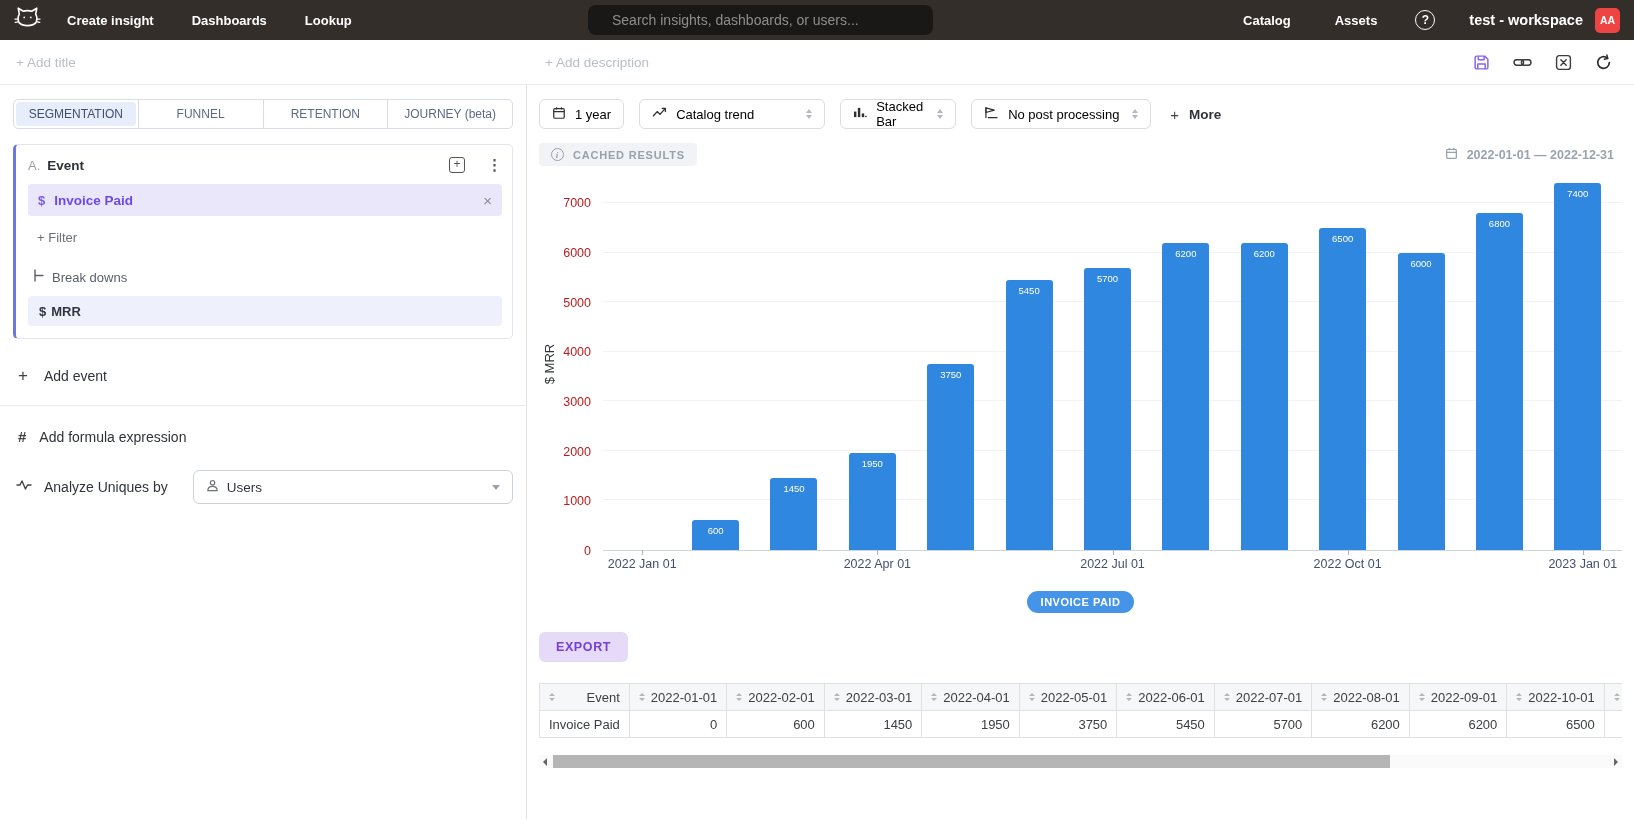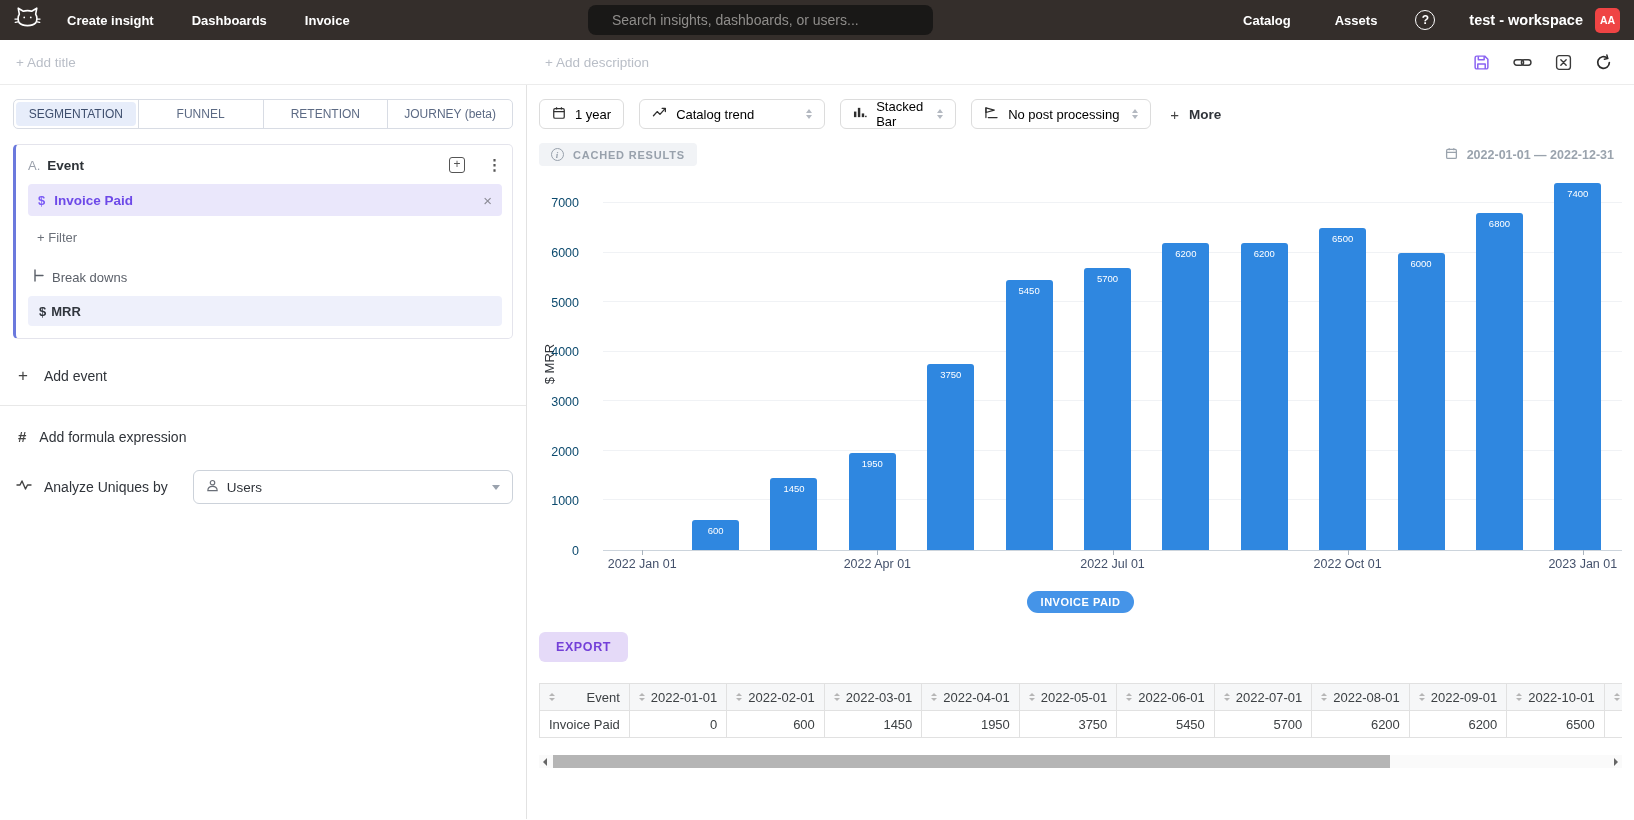--- a/index.html
+++ b/index.html
@@ -84,21 +84,21 @@
   .results-head { margin-top:14px; display:flex; align-items:center; }
   .cached-badge { background:#f1f3f6; border-radius:4px; padding:5px 12px; display:flex; align-items:center; gap:9px; color:#98a1ac; font-size:11px; letter-spacing:.8px; font-weight:700; }
   .info-circle { width:13px; height:13px; border:1.2px solid #98a1ac; border-radius:50%; font-size:9px; display:flex; align-items:center; justify-content:center; font-style:italic; font-family:"Liberation Serif",serif; }
   .date-range { margin-left:auto; display:flex; align-items:center; gap:9px; color:#9aa3ad; font-size:12.5px; font-weight:700; padding-right:8px; }
 
   
   .chart-area { display:flex; margin-top:10px; }
   .y-axis-label { width:20px; position:relative; }
   .y-axis-label span { position:absolute; top:50%; left:50%; transform:translate(-50%,-50%) rotate(-90deg); white-space:nowrap; font-size:13px; color:#30343a; }
   .y-ticks { width:44px; position:relative; height:375px; }
-  .y-tick { position:absolute; right:24px; transform:translateY(50%); font-size:12.5px; color:#0c4a6e; }
+  .y-tick { position:absolute; right:12px; transform:translateY(50%); font-size:12.5px; color:#b91c1c; }
   .plot { flex:1; position:relative; height:375px; border-bottom:1px solid #ccd4dc; }
   .gridline { position:absolute; left:0; right:0; height:1px; background:#f0f2f5; }
   .bar { position:absolute; bottom:0; width:47px; border-radius:3px 3px 0 0; }
   .bar-label { position:absolute; top:5px; left:0; width:100%; text-align:center; color:#fff; font-size:9.5px; }
   .x-tickmark { position:absolute; top:100%; width:1px; height:5px; background:#aab4be; }
   .x-ticklabel { position:absolute; top:calc(100% + 7px); transform:translateX(-50%); font-size:12.5px; color:#44516b; white-space:nowrap; }
 
   .legend-row { margin-top:40px; display:flex; justify-content:center; }
   .legend-pill { background:#4594e8; color:#fff; font-size:11px; letter-spacing:.5px; font-weight:700; padding:5px 14px; border-radius:12px; cursor:pointer; }
 
@@ -135,21 +135,21 @@
       <svg width="27" height="24" viewBox="0 0 24 22" fill="none" stroke="#fff" stroke-width="1.5" stroke-linejoin="round" stroke-linecap="round">
         <path d="M4.5 7.5 L3.5 2 L8.2 4.8 C10 4 14 4 15.8 4.8 L20.5 2 L19.5 7.5 C21 9.5 21 13.5 19.5 15.5 C16.5 18.8 7.5 18.8 4.5 15.5 C3 13.5 3 9.5 4.5 7.5 Z"></path>
         <circle cx="9" cy="10.5" r="0.8" fill="#fff" stroke="none"></circle>
         <circle cx="15" cy="10.5" r="0.8" fill="#fff" stroke="none"></circle>
         <path d="M0.5 12 L3 12 M0.8 15 L3.2 14.5 M21 12 L23.5 12 M20.8 14.5 L23.2 15" stroke-width="1.2"></path>
       </svg>
     </span>
   </div>
   <span class="nav-item">Create insight</span>
   <span class="nav-item">Dashboards</span>
-  <span class="nav-item">Invoice</span>
+  <span class="nav-item">Lookup</span>
   <div class="search-wrap">
     <input class="search-input" type="text" placeholder="Search insights, dashboards, or users..." style="">
   </div>
   <div class="topnav-right">
     <span class="nav-item-r">Catalog</span>
     <span class="nav-item-r">Assets</span>
     <span class="help-badge">?</span>
     <span class="workspace">test - workspace</span>
     <span class="avatar">AA</span>
   </div>

